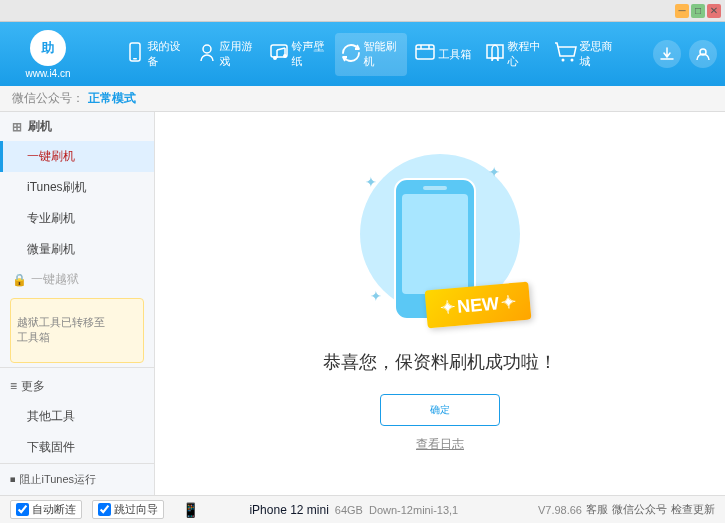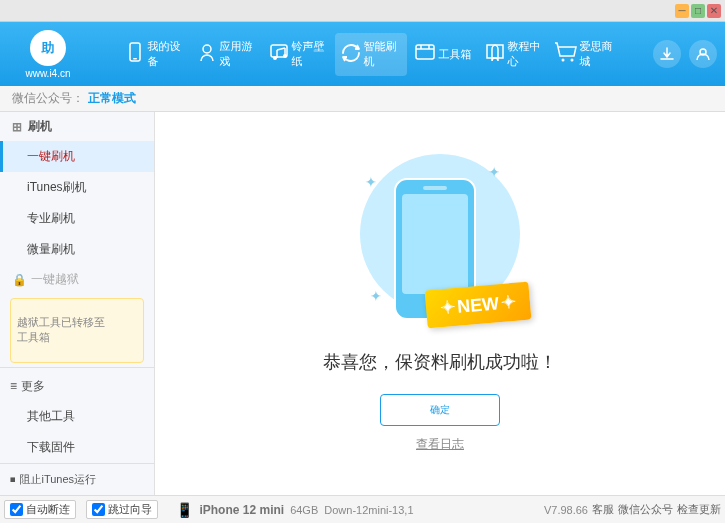--- a/index.html
+++ b/index.html
@@ -293,21 +293,21 @@
       text-decoration: underline;
     }
 
     
     .bottombar {
       height: 28px;
       background: #f5f5f5;
       border-top: 1px solid #ddd;
       display: flex;
       align-items: center;
-      padding: 0 4px;
+      padding: 0 10px;
       justify-content: space-between;
     }
     .bottom-left {
       display: flex;
       align-items: center;
       gap: 10px;
     }
     .checkbox-item {
       display: flex;
       align-items: center;
@@ -319,21 +319,21 @@
       border-radius: 2px;
       background: white;
     }
     .checkbox-item input { margin: 0; }
     .device-info {
       display: flex;
       align-items: center;
       gap: 6px;
     }
     .device-icon { color: #1a9de8; font-size: 14px; }
-    .device-name { color: #737373; font-weight: bold; font-size: 12px; }
+    .device-name { color: #0f172a; font-weight: normal; font-size: 12px; margin-left: 44px; }
     .device-detail { color: #888; font-size: 11px; }
     .bottom-right {
       display: flex;
       align-items: center;
       gap: 4px;
       font-size: 11px;
       color: #666;
     }
     .bottom-right span { cursor: pointer; }
     .version { color: #888; }

